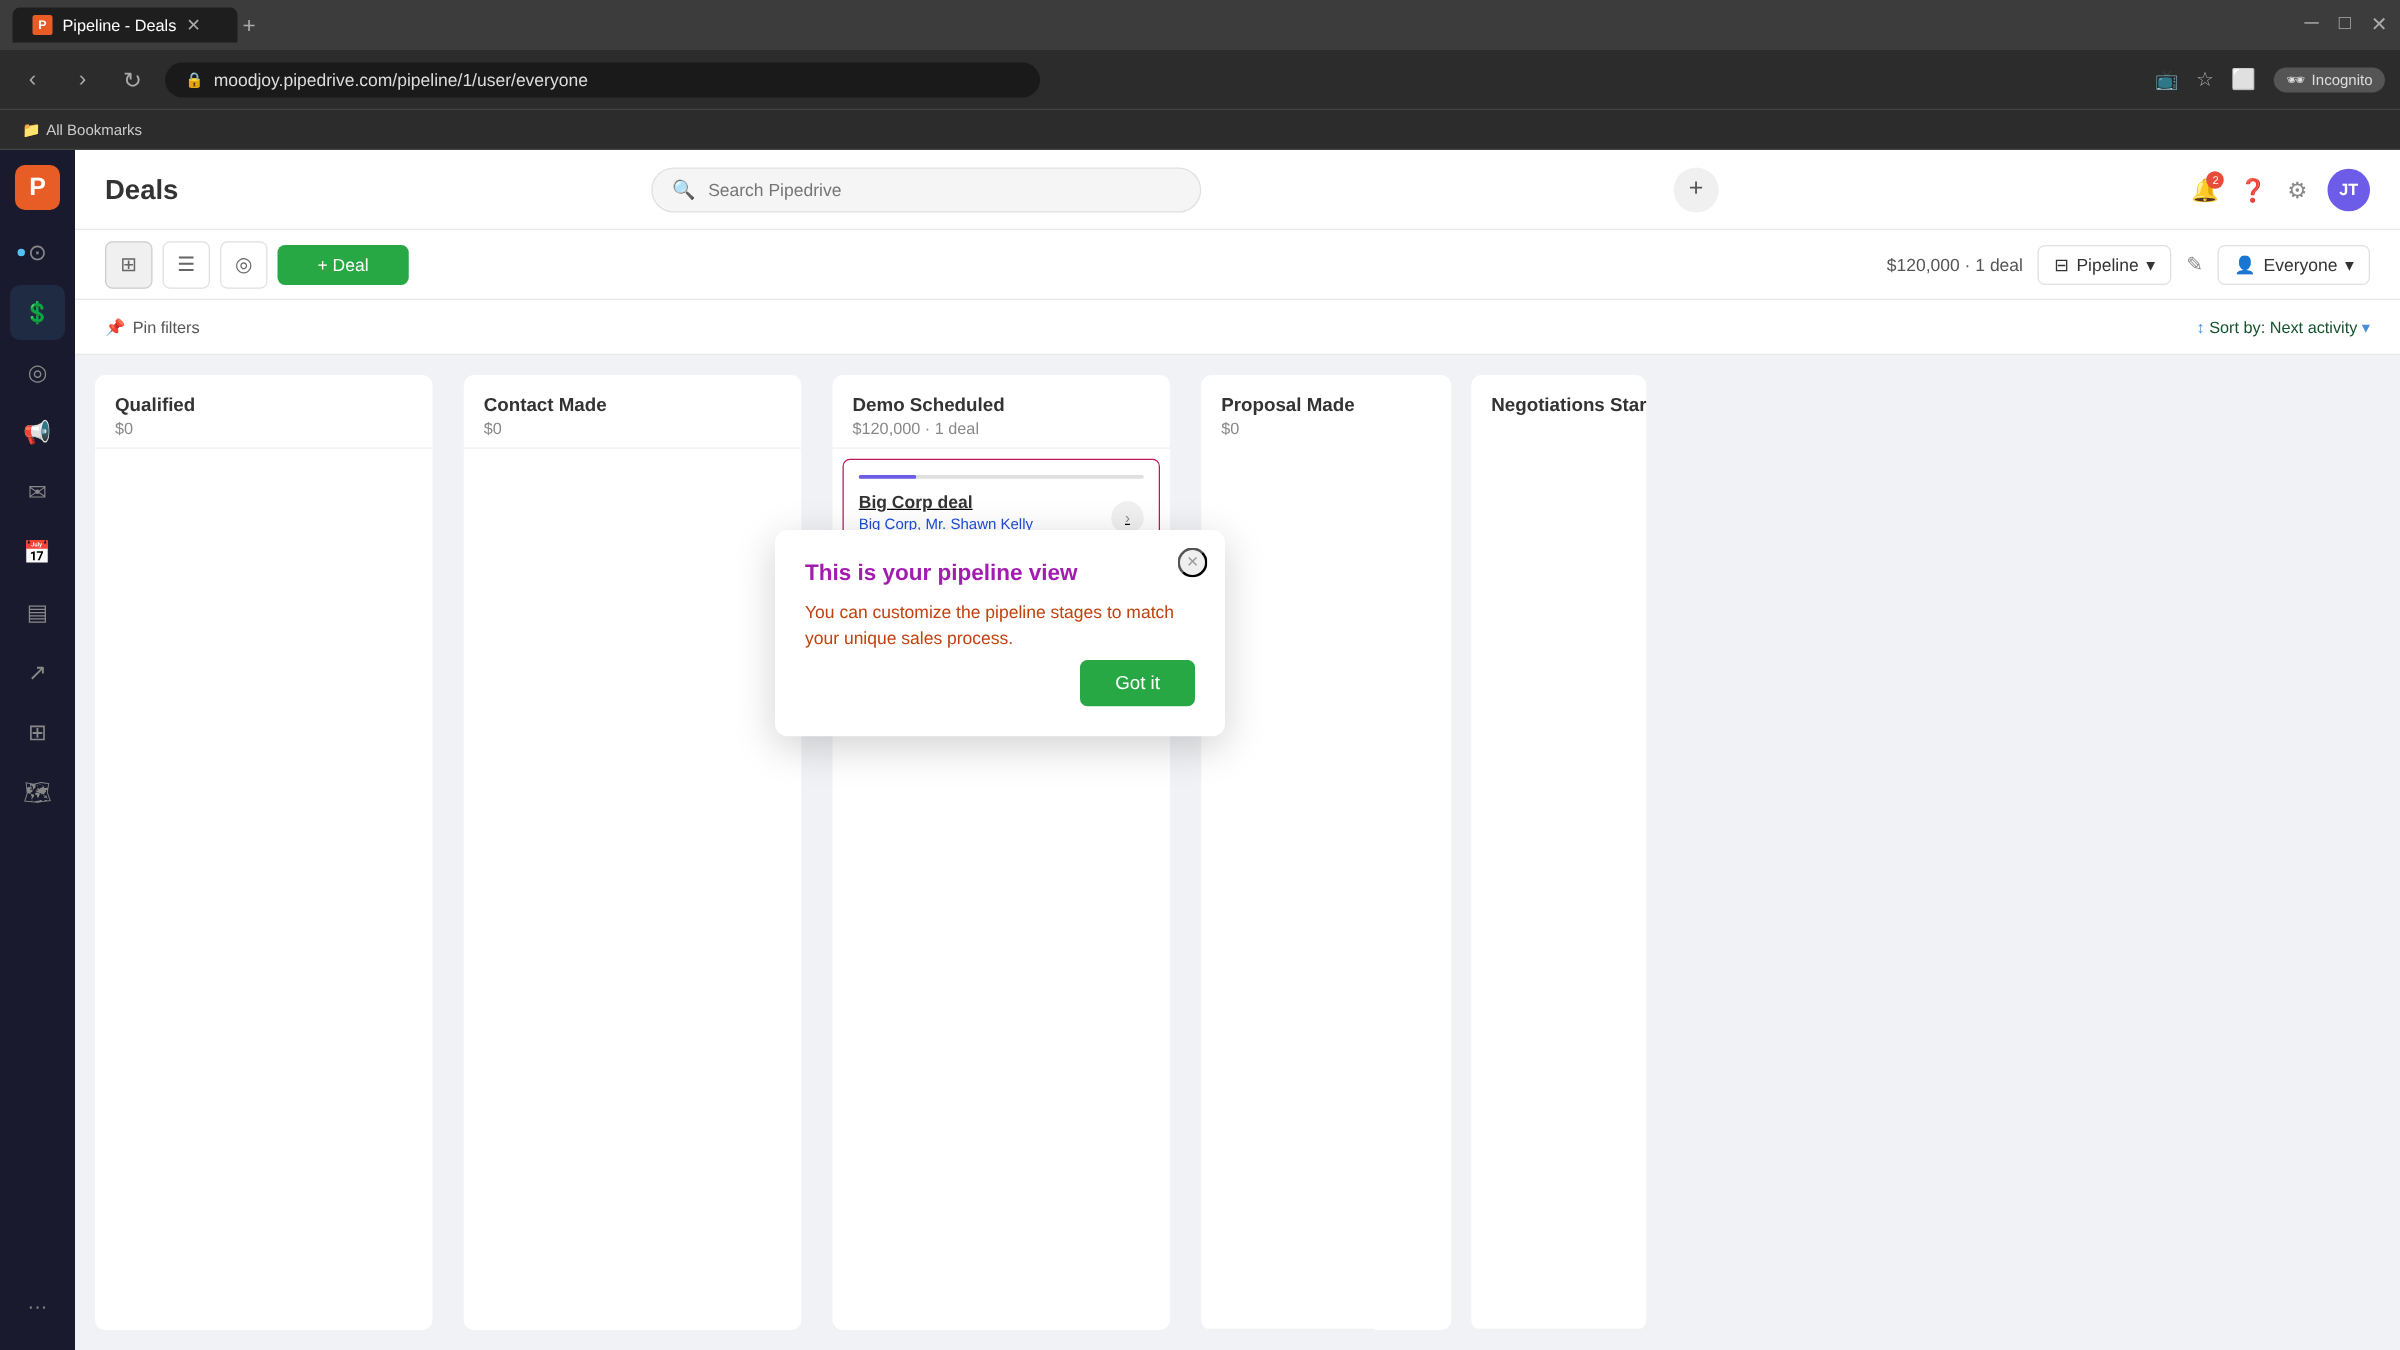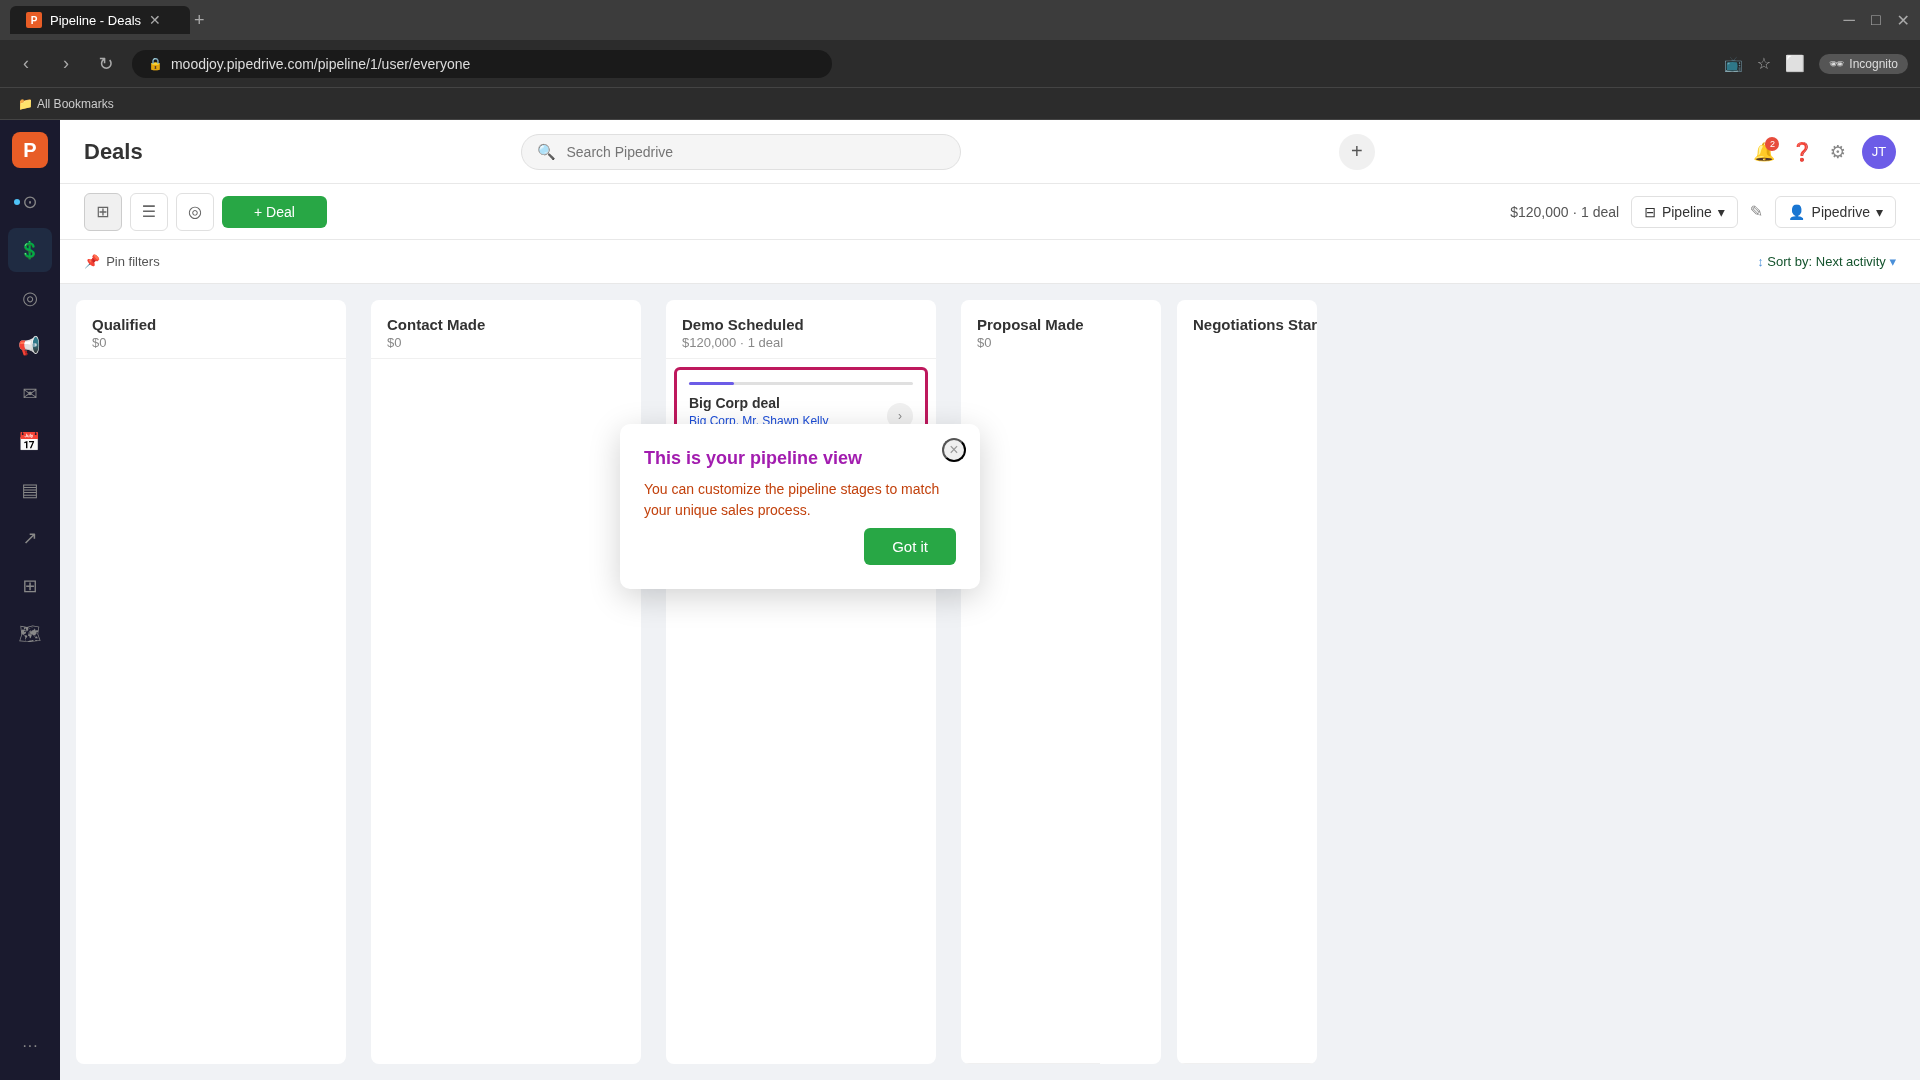--- a/index.html
+++ b/index.html
@@ -40,21 +40,21 @@
 
     
     .topbar { height: 64px; background: #fff; border-bottom: 1px solid #e8e8e8; display: flex; align-items: center; padding: 0 24px; gap: 16px; }
     .page-title { font-size: 22px; font-weight: 600; color: #333; }
     .search-bar { flex: 1; max-width: 440px; margin: 0 auto; background: #f5f5f5; border: 1px solid #e0e0e0; border-radius: 24px; padding: 8px 16px; display: flex; align-items: center; gap: 10px; color: #999; font-size: 14px; }
     .search-bar input { border: none; background: transparent; outline: none; flex: 1; font-size: 14px; color: #333; }
     .add-btn { width: 36px; height: 36px; background: #f0f0f0; border-radius: 50%; display: flex; align-items: center; justify-content: center; font-size: 20px; color: #555; cursor: pointer; border: none; }
     .topbar-actions { margin-left: auto; display: flex; align-items: center; gap: 16px; }
     .topbar-icon { color: #888; font-size: 18px; cursor: pointer; position: relative; }
     .notif-badge { position: absolute; top: -4px; right: -4px; background: #e74c3c; color: white; border-radius: 50%; width: 14px; height: 14px; font-size: 9px; display: flex; align-items: center; justify-content: center; }
-    .avatar { width: 34px; height: 34px; background: #6c5ce7; border-radius: 50%; display: flex; align-items: center; justify-content: center; color: white; font-size: 13px; font-weight: 400; cursor: pointer; }
+    .avatar { width: 34px; height: 34px; background: #6c5ce7; border-radius: 50%; display: flex; align-items: center; justify-content: center; color: white; font-size: 13px; font-weight: 700; cursor: pointer; }
 
     
     .view-toolbar { height: 56px; background: #fff; border-bottom: 1px solid #e8e8e8; display: flex; align-items: center; padding: 0 24px; gap: 8px; }
     .view-btn { width: 38px; height: 38px; border: 1px solid #e0e0e0; border-radius: 6px; display: flex; align-items: center; justify-content: center; cursor: pointer; font-size: 16px; color: #666; background: #fff; }
     .view-btn.active { background: #f0f0f0; border-color: #ccc; }
     .add-deal-btn { background: #28a745; color: white; border: none; border-radius: 6px; padding: 8px 32px; font-size: 14px; font-weight: 500; cursor: pointer; display: flex; align-items: center; gap: 6px; }
     .toolbar-right { margin-left: auto; display: flex; align-items: center; gap: 12px; }
     .summary-text { font-size: 14px; color: #555; }
     .pipeline-dropdown { display: flex; align-items: center; gap: 6px; background: #fff; border: 1px solid #e0e0e0; border-radius: 6px; padding: 7px 12px; cursor: pointer; font-size: 14px; color: #333; }
     .edit-icon { color: #888; cursor: pointer; font-size: 16px; }
@@ -67,21 +67,21 @@
 
     
     .pipeline-board { flex: 1; display: flex; overflow-x: auto; padding: 16px; gap: 0; background: #f0f2f5; position: relative; }
     .pipeline-column { min-width: 270px; max-width: 270px; background: #fff; border-radius: 8px; margin-right: 25px; display: flex; flex-direction: column; }
     .column-header { padding: 16px 16px 8px; border-bottom: 1px solid #f0f0f0; }
     .column-title { font-size: 15px; font-weight: 600; color: #333; margin-bottom: 2px; }
     .column-amount { font-size: 13px; color: #888; }
     .column-body { flex: 1; padding: 8px; min-height: 400px; }
 
     
-    .deal-card { background: #fff; border: 3px solid #be185d; border-radius: 6px; padding: 12px; margin-bottom: 8px; cursor: pointer; }
+    .deal-card { background: #fff; border: 1px solid #be185d; border-radius: 6px; padding: 12px; margin-bottom: 8px; cursor: pointer; text-decoration: underline; }
     .deal-card-header { display: flex; align-items: center; justify-content: space-between; margin-bottom: 6px; }
     .deal-progress { height: 3px; background: #e0e0e0; border-radius: 2px; margin-bottom: 10px; }
     .deal-progress-fill { height: 100%; background: #6c5ce7; border-radius: 2px; width: 20%; }
     .deal-name { font-size: 14px; font-weight: 600; color: #333; margin-bottom: 3px; }
     .deal-contact { font-size: 12px; color: #1d4ed8; margin-bottom: 8px; }
     .deal-footer { display: flex; align-items: center; gap: 6px; font-size: 13px; color: #555; }
     .deal-arrow { width: 26px; height: 26px; background: #f0f0f0; border-radius: 50%; display: flex; align-items: center; justify-content: center; color: #888; font-size: 12px; cursor: pointer; }
 
     
     .tooltip-overlay { position: absolute; top: 0; left: 0; right: 0; bottom: 0; pointer-events: none; }
@@ -222,21 +222,21 @@
         <div class="toolbar-right">
           <span class="summary-text">$120,000 · 1 deal</span>
           <div class="pipeline-dropdown">
             <span>⊟</span>
             <span>Pipeline</span>
             <span>▾</span>
           </div>
           <span class="edit-icon">✎</span>
           <div class="everyone-dropdown">
             <span>👤</span>
-            <span>Pipedrive</span>
+            <span>Everyone</span>
             <span>▾</span>
           </div>
         </div>
       </div>
 
       <div class="filter-bar">
         <div class="pin-filters">
           <span>📌</span>
           <span>Pin filters</span>
         </div>

